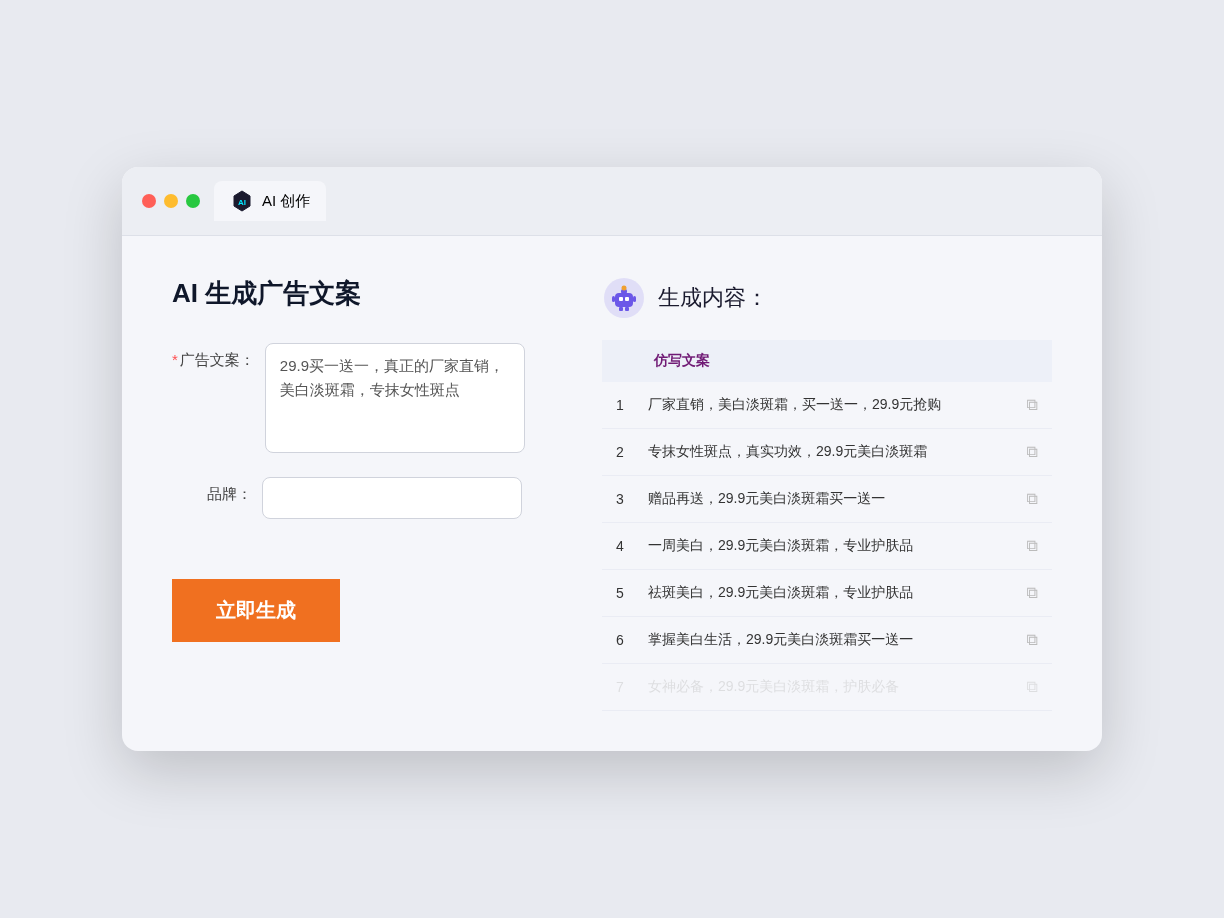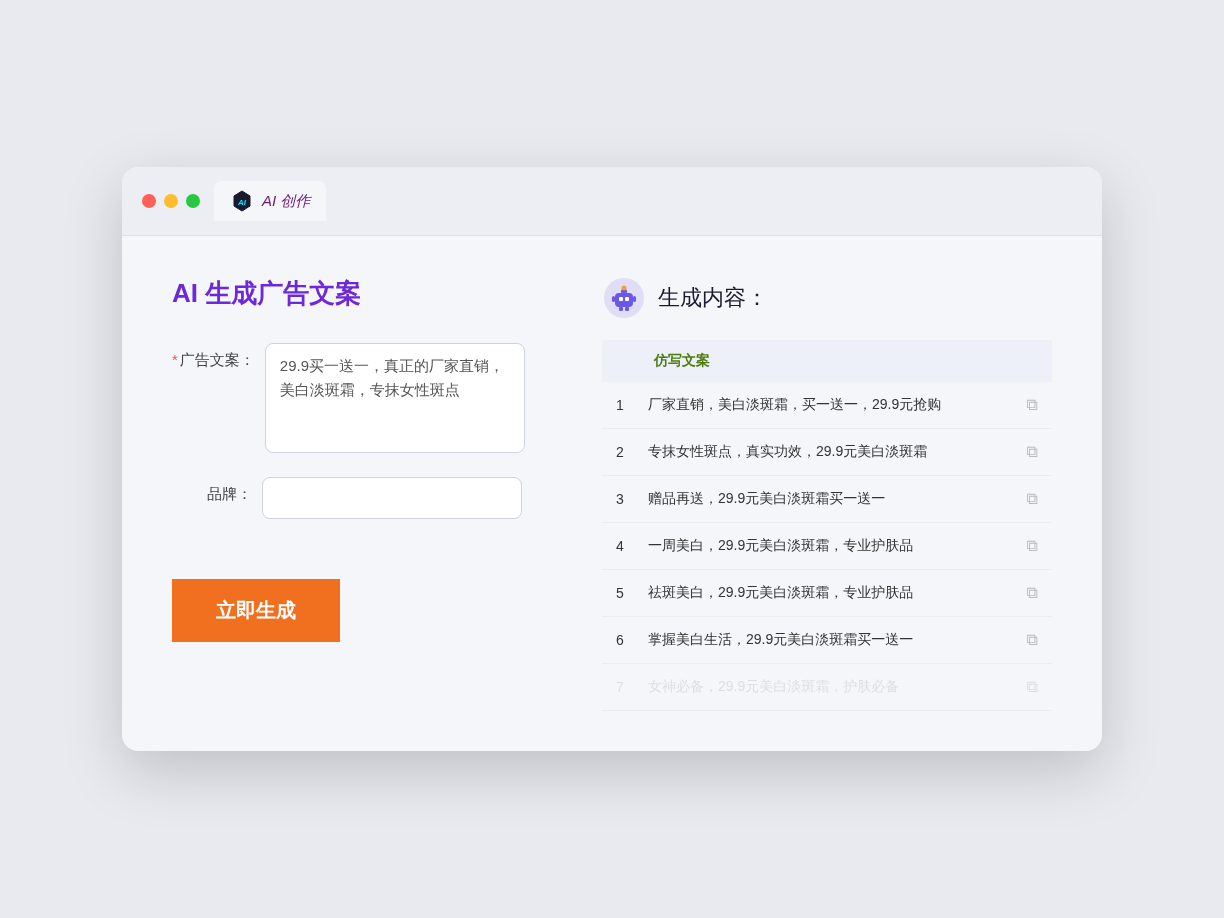--- a/index.html
+++ b/index.html
@@ -39,41 +39,40 @@
     .tl-yellow { background: #febc2e; }
     .tl-green { background: #28c840; }
     .tab {
       display: flex;
       align-items: center;
       gap: 8px;
       background: #f5f6fa;
       border-radius: 8px 8px 0 0;
       padding: 8px 16px;
       font-size: 15px;
-      color: #701a75;
+      color: #000000;
       font-weight: 500;
-      font-style: italic;
     }
     .tab-icon {
       width: 24px;
       height: 24px;
     }
     .browser-content {
       padding: 40px 50px;
       display: flex;
       gap: 50px;
     }
     
     .left-panel {
       flex: 0 0 380px;
     }
     .page-title {
       font-size: 26px;
       font-weight: 700;
-      color: #6d28d9;
+      color: #0f172a;
       margin-bottom: 32px;
     }
     .form-group {
       display: flex;
       align-items: flex-start;
       margin-bottom: 24px;
       gap: 10px;
     }
     .form-label {
       font-size: 15px;
@@ -148,21 +147,21 @@
       width: 100%;
       border-collapse: collapse;
     }
     .result-table thead tr {
       background: #edf0f8;
     }
     .result-table thead th {
       padding: 12px 16px;
       font-size: 14px;
       font-weight: 600;
-      color: #4d7c0f;
+      color: #701a75;
       text-align: left;
     }
     .result-table tbody tr {
       border-bottom: 1px solid #eaecf4;
     }
     .result-table tbody tr:last-child {
       color: #aaa;
     }
     .result-table tbody td {
       padding: 14px 10px;

